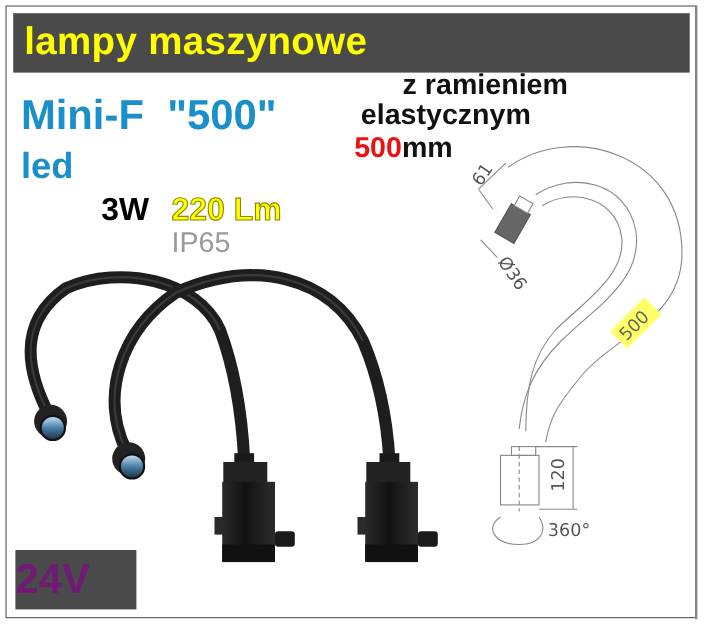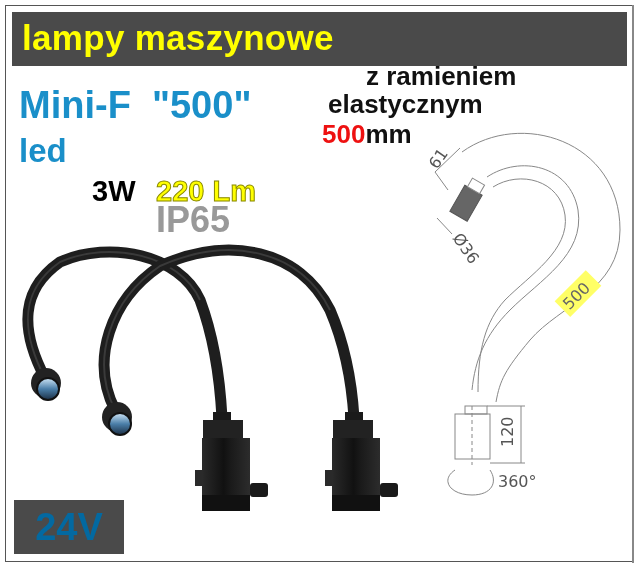--- a/index.html
+++ b/index.html
@@ -5,27 +5,27 @@
   html,body{margin:0;padding:0;background:#fff;}
   body{width:640px;height:569px;position:relative;overflow:hidden;font-family:"Liberation Sans","DejaVu Sans",sans-serif;}
   .frame{position:absolute;left:5px;top:5px;width:628px;height:557px;border:1px solid #555;box-sizing:border-box;}
   .frame-r{position:absolute;left:632px;top:5px;width:2px;height:558px;background:#888;}
   .header{position:absolute;left:12px;top:12px;width:615px;height:54px;background:#4a4a4a;}
   .header-title{position:absolute;left:22px;top:18px;font-size:35px;font-weight:bold;color:#ffff00;letter-spacing:0.3px;line-height:40px;text-align:center;}
   .model{position:absolute;left:19px;top:84px;font-size:38px;font-weight:bold;color:#1a8fc9;line-height:42px;white-space:pre;}
   .led{position:absolute;left:19px;top:130px;font-size:33px;font-weight:bold;color:#1a8fc9;line-height:42px;}
   .power{position:absolute;left:92px;top:175px;font-size:29px;font-weight:bold;color:#000;line-height:32px;text-align:center;}
   .lumen{position:absolute;left:156px;top:175px;font-size:29px;font-weight:bold;color:#ffff00;line-height:32px;-webkit-text-stroke:1px #8a8a00;}
-  .ip{position:absolute;left:156px;top:204px;font-size:36px;font-weight:bold;color:#999;line-height:32px;text-align:right;}
+  .ip{position:absolute;left:156px;top:204px;font-size:26px;font-weight:normal;color:#999;line-height:32px;text-align:right;}
   .arm1{position:absolute;left:322px;top:62px;font-size:26px;font-weight:bold;color:#111;line-height:28px;margin-left:44px;}
   .arm2{position:absolute;left:328px;top:90px;font-size:26px;font-weight:bold;color:#111;line-height:28px;}
   .arm3{position:absolute;left:322px;top:120px;font-size:26px;font-weight:bold;color:#111;line-height:28px;}
   .arm3 .red{color:#ee1111;}
   .volt{position:absolute;left:14px;top:500px;width:110px;height:54px;background:#4a4a4a;}
-  .volt-label{position:absolute;left:14px;top:504px;width:110px;text-align:center;font-size:38px;font-weight:bold;color:#0369a1;line-height:46px;}
+  .volt-label{position:absolute;left:14px;top:504px;width:110px;font-size:38px;font-weight:bold;color:#701a75;line-height:46px;}
   svg{position:absolute;}
 </style>
 </head>
 <body>
 
 <div class="frame"></div>
 <div class="frame-r"></div>
 
 <div class="header"></div>
 <div class="header-title">lampy maszynowe</div>

